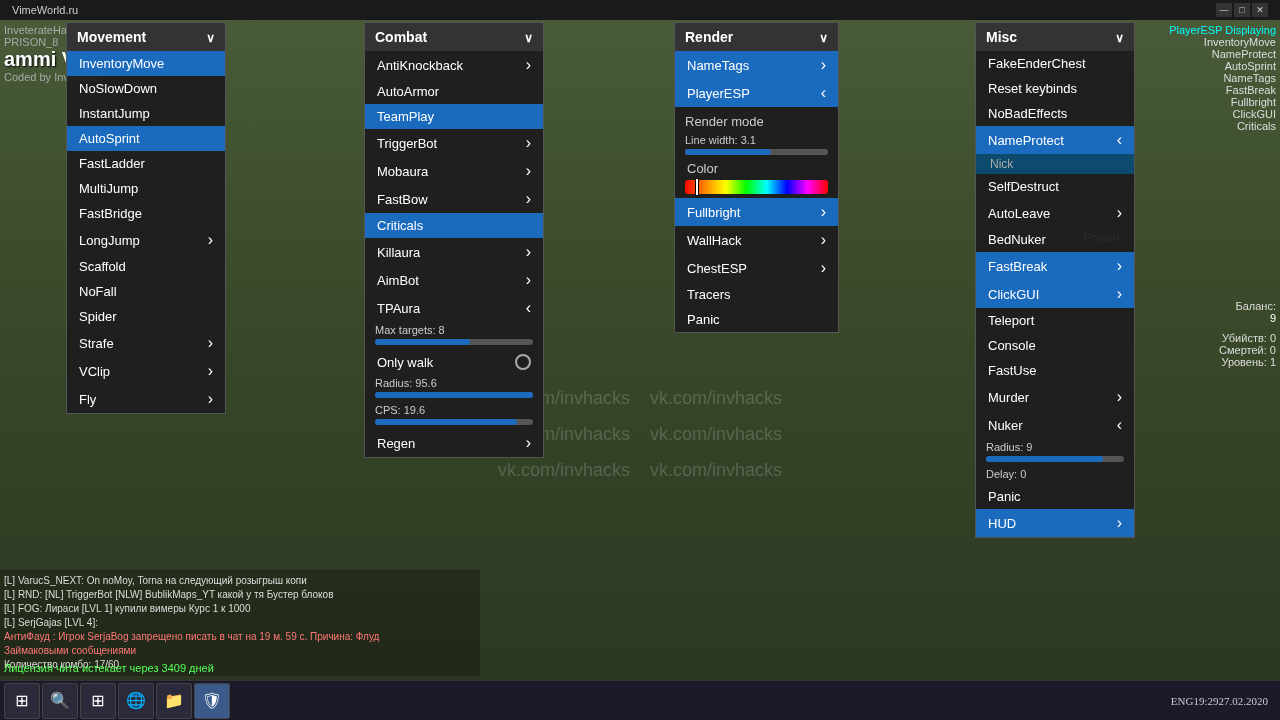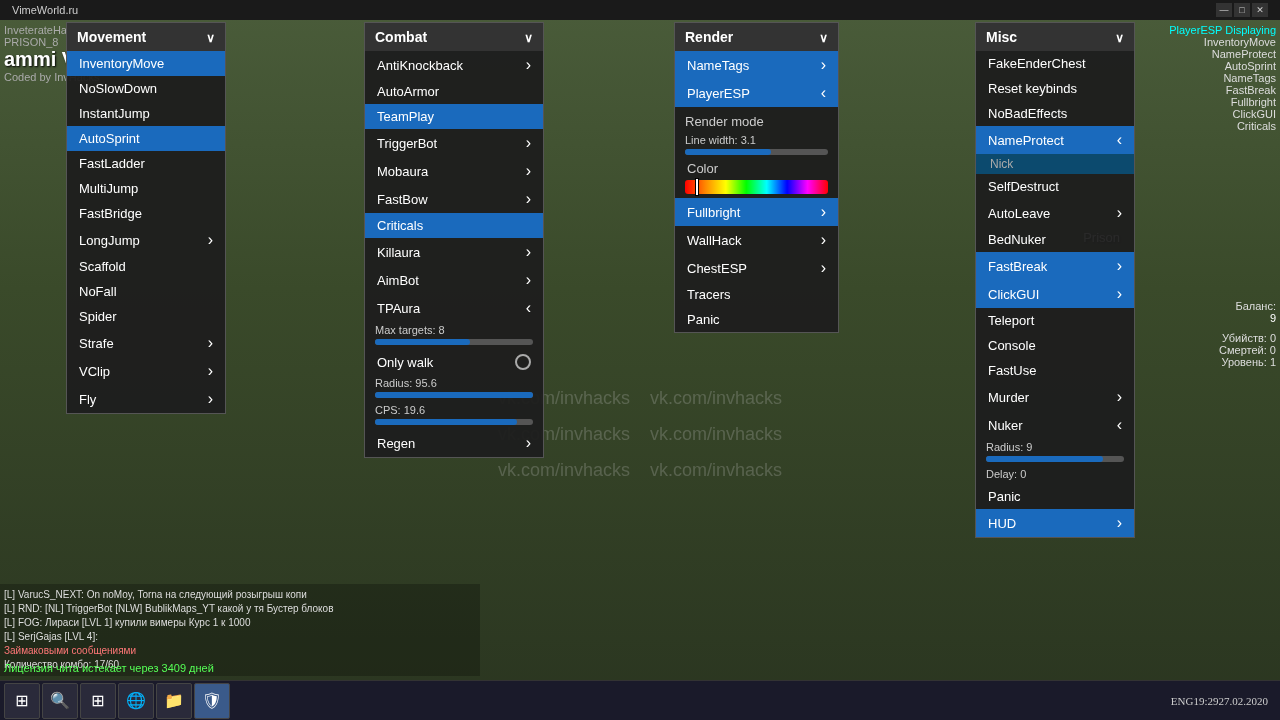--- a/index.html
+++ b/index.html
@@ -565,20 +565,21 @@
     <span>HUD</span>
     <span class="arrow-right"></span>
   </div>
 </div>
 
 <div style="position:absolute; bottom:44px; left:0; width:480px; z-index:5; font-size:10px; color:#ddd; background:rgba(0,0,0,0.25); padding:4px;">
   <div class="chat-line">[L] VarucS_NEXT: On noMoy, Torna на следующий розыгрыш копи</div>
   <div class="chat-line">[L] RND: [NL] TriggerBot [NLW] BublikMaps_YT какой у тя Бустер блоков</div>
   <div class="chat-line">[L] FOG: Лираси [LVL 1] купили вимеры Курс 1 к 1000</div>
   <div class="chat-line">[L] SerjGajas [LVL 4]:</div>
+  <div class="chat-line" style="color:#ff7777;">АнтиФауд : Игрок SerjaBog запрещено писать в чат на 19 м. 59 с. Причина: Флуд</div>
   <div class="chat-line" style="color:#ff7777;">Займаковыми сообщениями</div>
   <div class="chat-line">Количество комбо: 17/60</div>
 </div>
 
 <div style="position:absolute; bottom:44px; left:4px; font-size:11px; color:#55ff55; z-index:10; margin-bottom:2px;">Лицензия чита истекает через 3409 дней</div>
 
 <div class="taskbar">
   <div class="taskbar-left">
     <button class="taskbar-btn">⊞</button>
     <button class="taskbar-btn">🔍</button>

